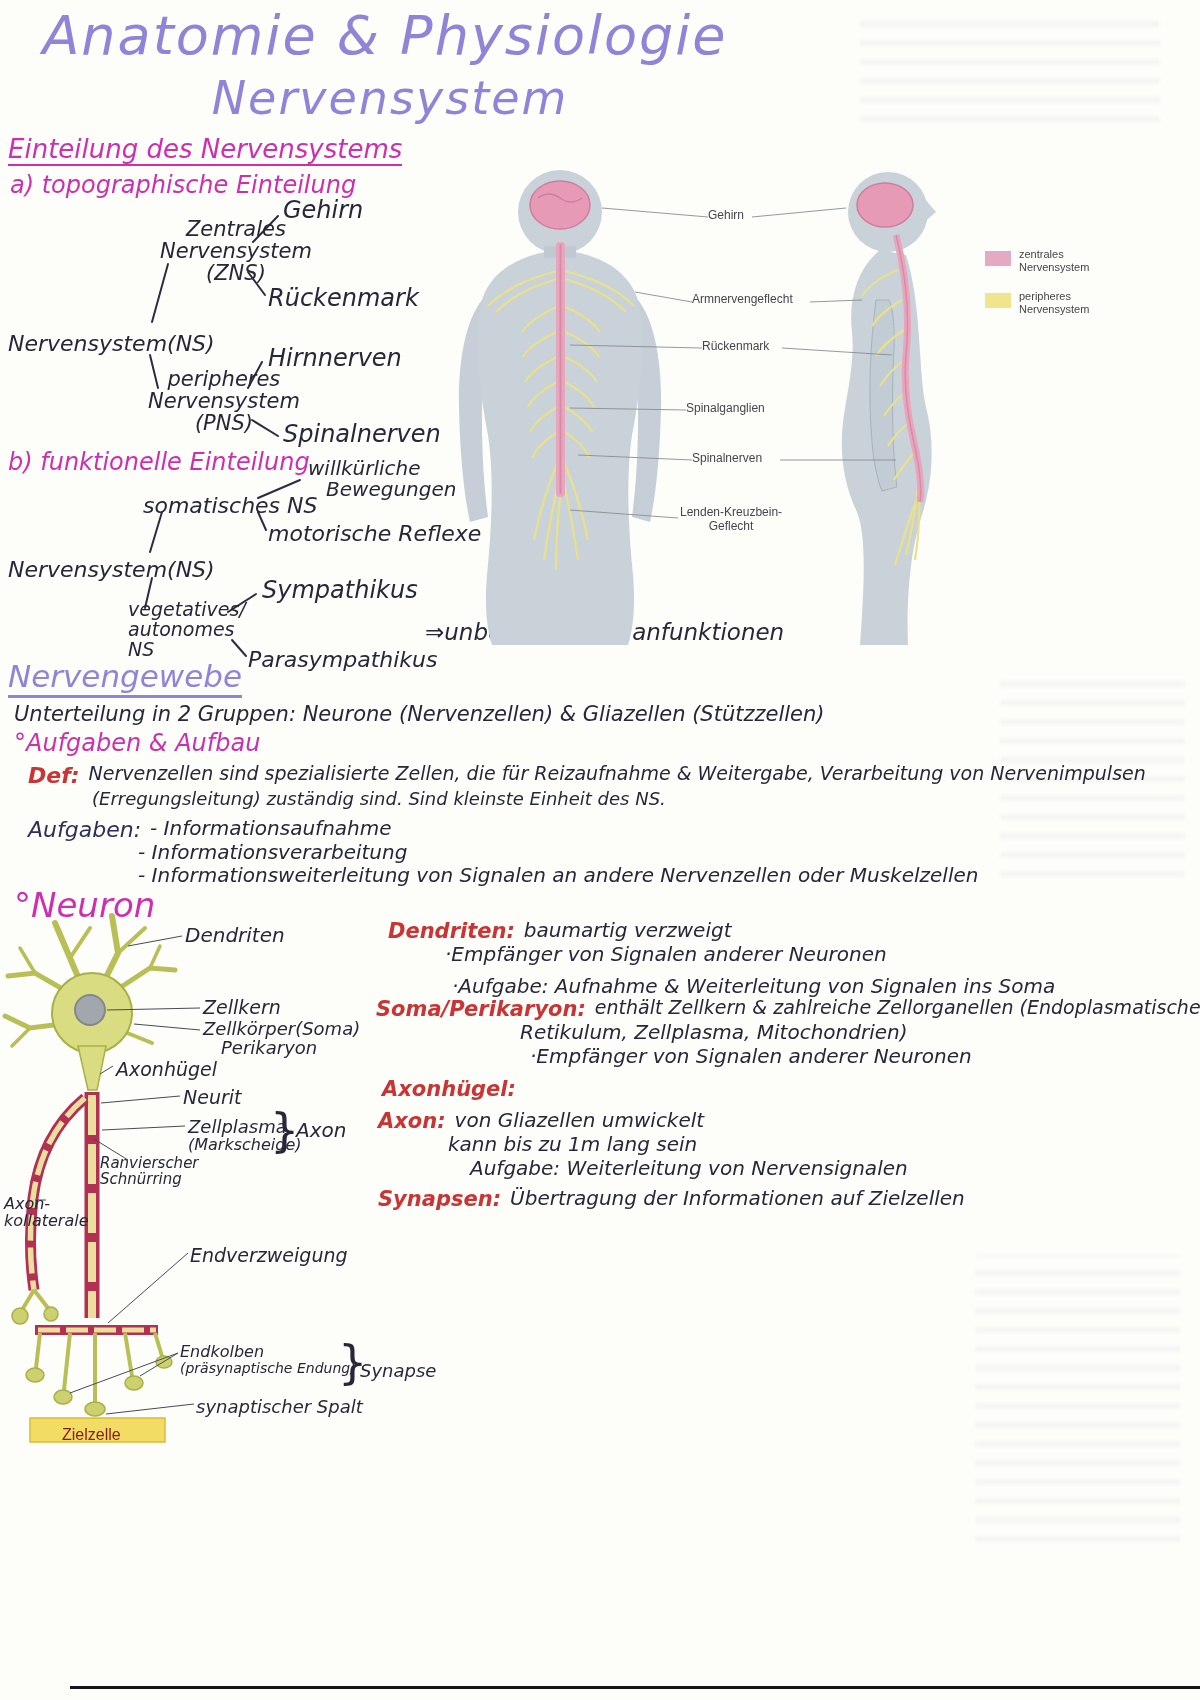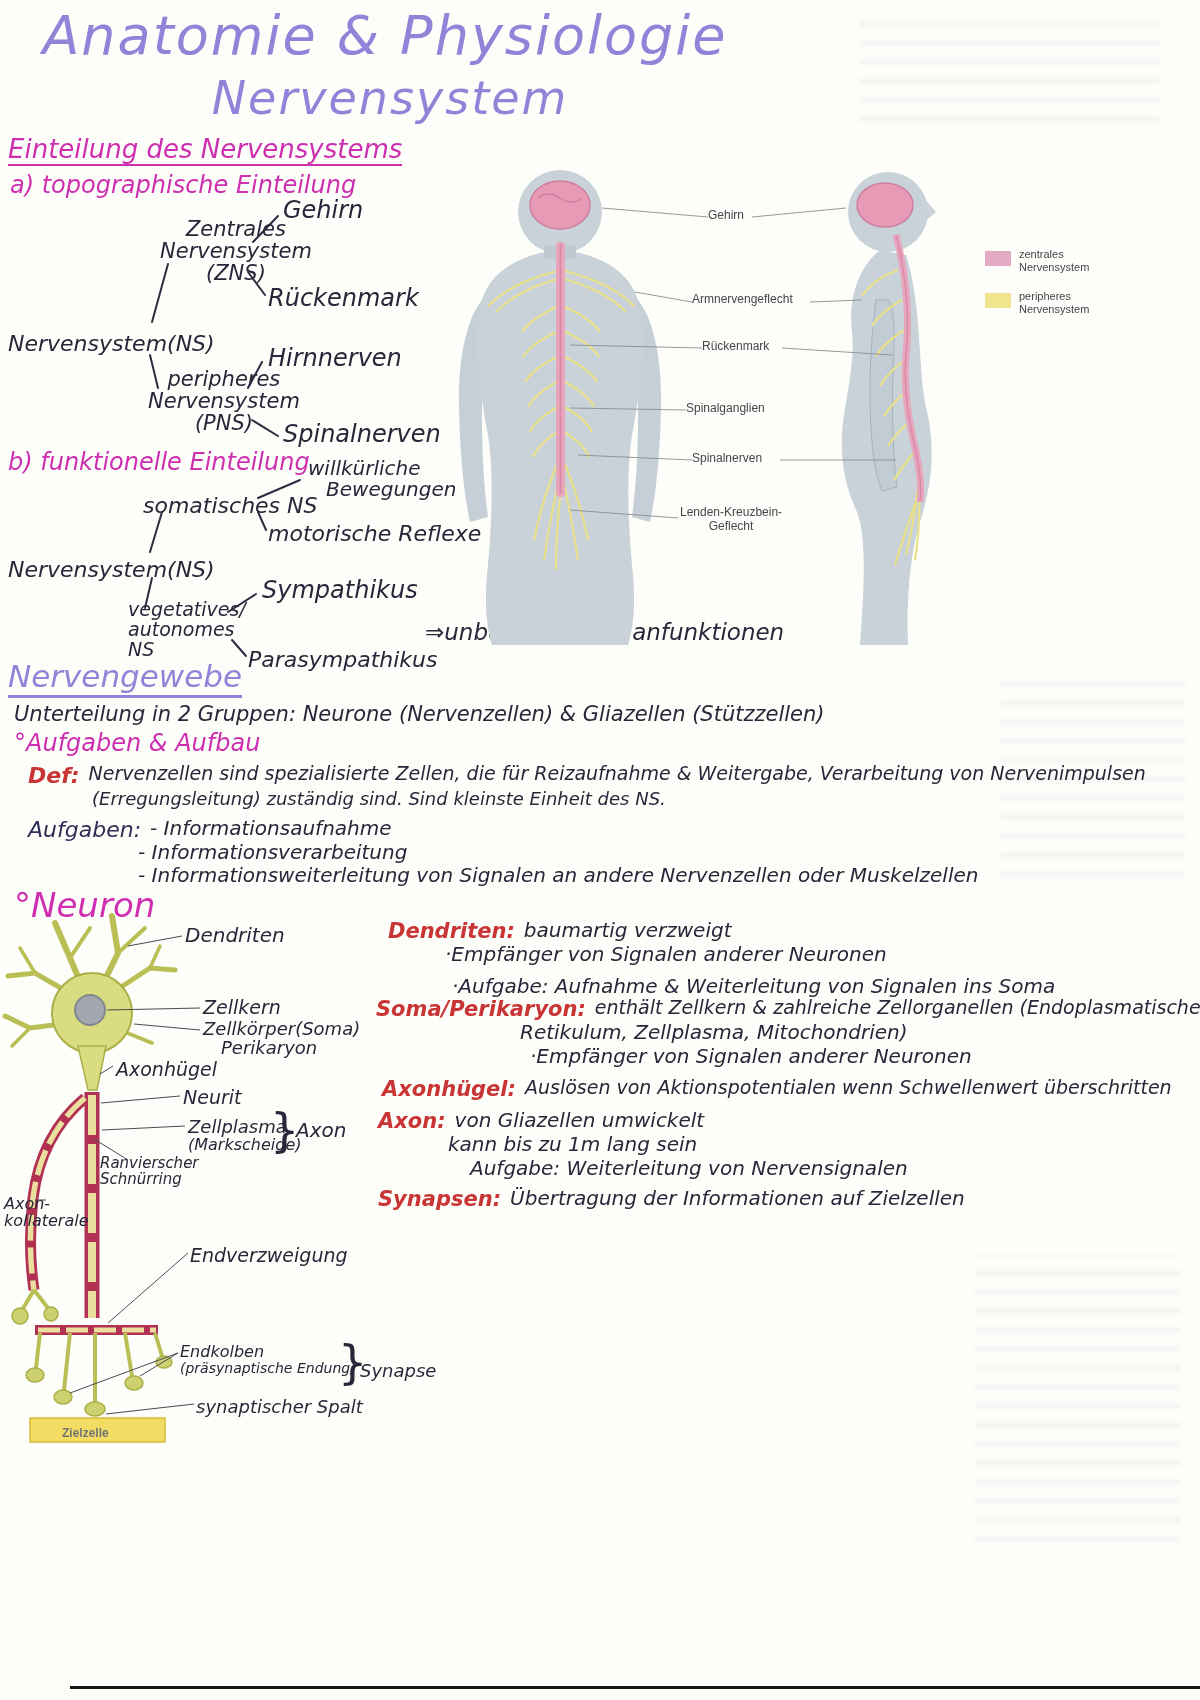--- a/index.html
+++ b/index.html
@@ -287,39 +287,38 @@
     <div>kollaterale</div>
   </div>
   <div class="abs hw" style="left:190px;top:1246px;font-size:19px;">Endverzweigung</div>
   <div class="abs hw" style="left:180px;top:1344px;font-size:16px;">
     <div>Endkolben</div>
     <div style="font-size:14px;">(präsynaptische Endung)</div>
   </div>
   <span class="abs hw" style="left:338px;top:1338px;font-size:46px;font-style:normal;">}</span>
   <div class="abs hw" style="left:360px;top:1362px;font-size:18px;">Synapse</div>
   <div class="abs hw" style="left:196px;top:1398px;font-size:18px;">synaptischer Spalt</div>
-  <div class="abs print" style="left:62px;top:1426px;font-size:12px;font-weight:bold;color:#737373;">Zielzelle</div>
+  <div class="abs print" style="left:62px;top:1426px;font-size:16px;font-weight:normal;color:#7f1d1d;">Zielzelle</div>
 
   <div class="abs hw row" style="left:388px;top:920px;">
     <span class="redlbl" style="font-size:21px;">Dendriten:</span>
     <span style="font-size:20px;">baumartig verzweigt</span>
   </div>
   <div class="abs hw" style="left:445px;top:944px;font-size:20px;">·Empfänger von Signalen anderer Neuronen</div>
   <div class="abs hw" style="left:452px;top:968px;font-size:20px;margin-top:8px;">·Aufgabe: Aufnahme &amp; Weiterleitung von Signalen ins Soma</div>
 
   <div class="abs hw row" style="left:376px;top:998px;">
     <span class="redlbl" style="font-size:21px;">Soma/Perikaryon:</span>
     <span style="font-size:19px;">enthält Zellkern &amp; zahlreiche Zellorganellen (Endoplasmatische</span>
   </div>
   <div class="abs hw" style="left:520px;top:1022px;font-size:20px;">Retikulum, Zellplasma, Mitochondrien)</div>
   <div class="abs hw" style="left:530px;top:1046px;font-size:20px;">·Empfänger von Signalen anderer Neuronen</div>
 
   <div class="abs hw row" style="left:382px;top:1078px;">
     <span class="redlbl" style="font-size:21px;">Axonhügel:</span>
-    <span style="font-size:19px;">Auslösen von Aktionspotentialen wenn Schwellenwert überschritten</span>
   </div>
 
   <div class="abs hw row" style="left:378px;top:1110px;">
     <span class="redlbl" style="font-size:21px;">Axon:</span>
     <span style="font-size:20px;">von Gliazellen umwickelt</span>
   </div>
   <div class="abs hw" style="left:448px;top:1134px;font-size:20px;">kann bis zu 1m lang sein</div>
   <div class="abs hw" style="left:470px;top:1158px;font-size:20px;">Aufgabe: Weiterleitung von Nervensignalen</div>
 
   <div class="abs hw row" style="left:378px;top:1188px;">

